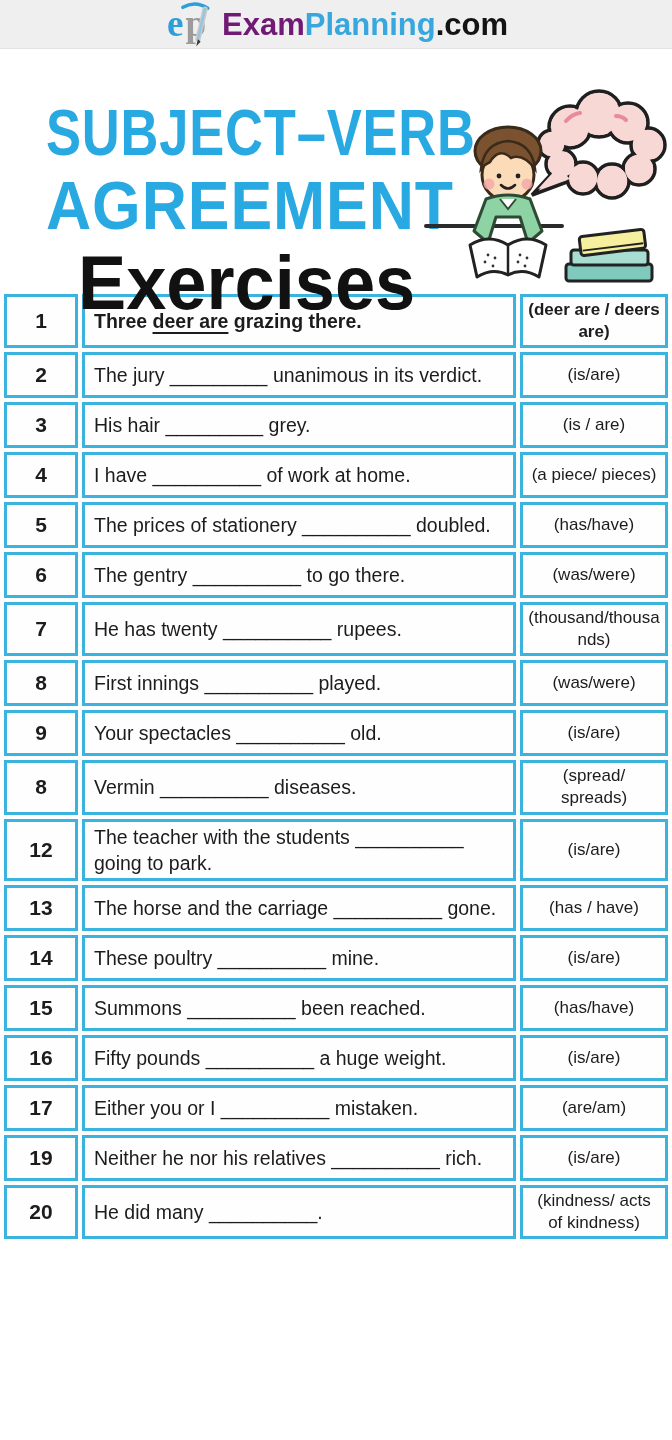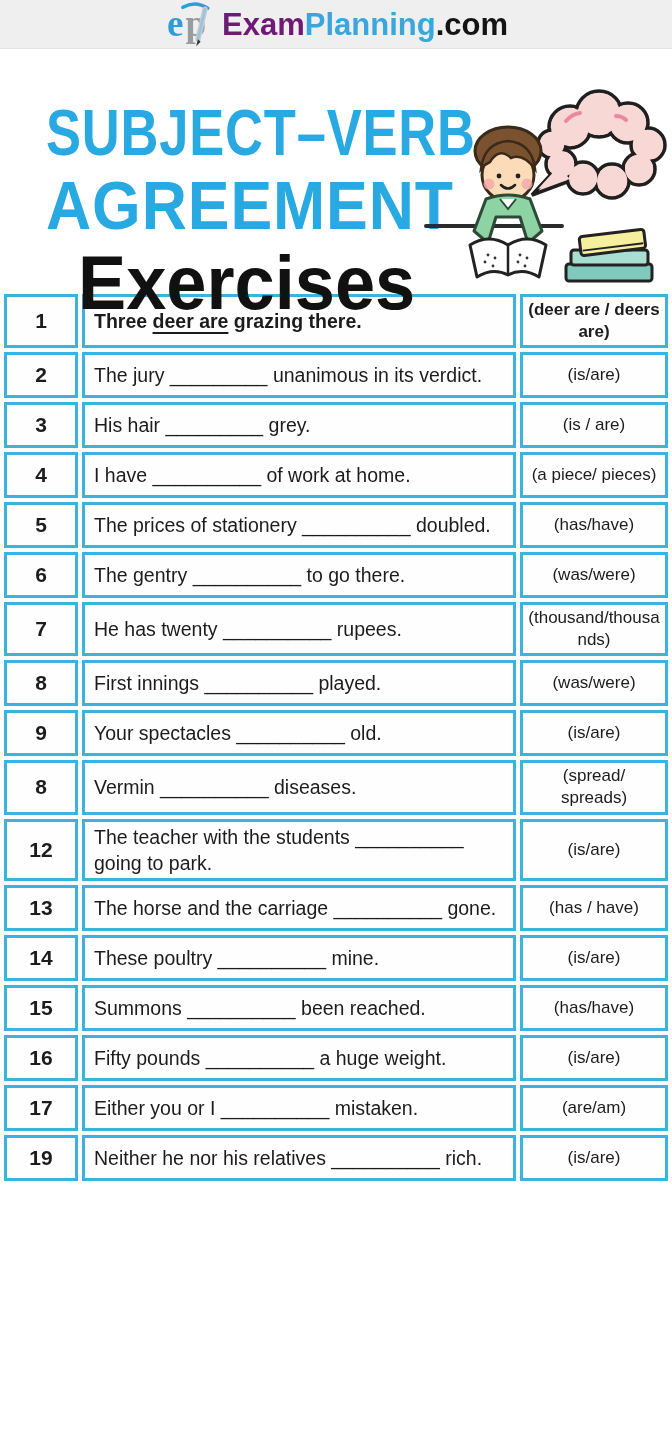--- a/index.html
+++ b/index.html
@@ -243,14 +243,19 @@
       <tr>
     <td class="num">17</td>
     <td class="sentence">Either you or I __________ mistaken.</td>
     <td class="answer">(are/am)</td>
   </tr>
       <tr>
     <td class="num">19</td>
     <td class="sentence">Neither he nor his relatives __________ rich.</td>
     <td class="answer">(is/are)</td>
   </tr>
+      <tr>
+    <td class="num">20</td>
+    <td class="sentence">He did many __________.</td>
+    <td class="answer">(kindness/ acts of kindness)</td>
+  </tr>
     </tbody>
 </table>
 
 </body></html>

